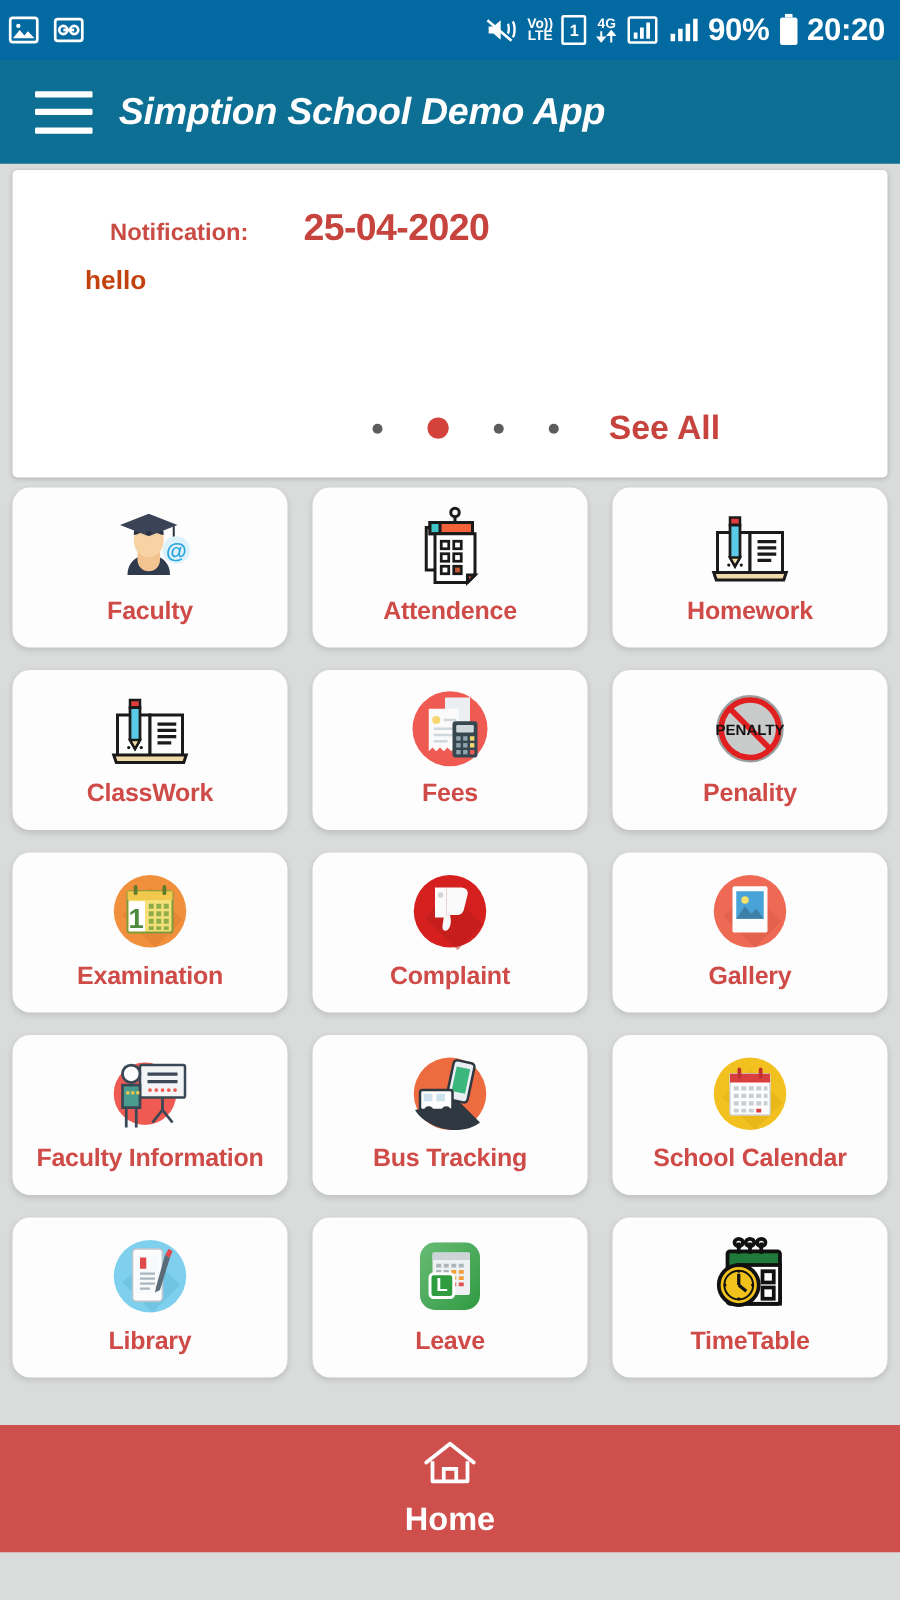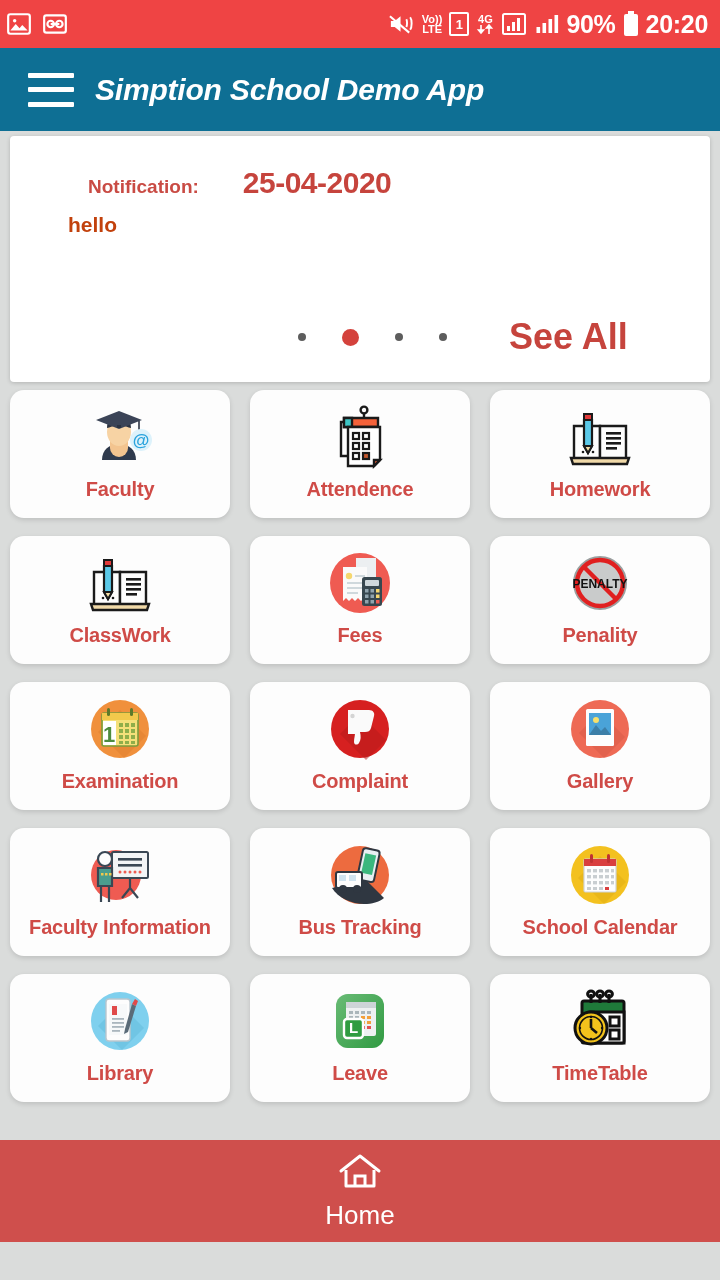--- a/index.html
+++ b/index.html
@@ -6,21 +6,21 @@
   html, body {
     width: 720px; height: 1280px;
     background: #d9dbda;
     font-family: "Liberation Sans", sans-serif;
     overflow: hidden;
   }
   #app { position: relative; width: 720px; height: 1280px; background: #dadcdb; }
 
   
   .statusbar {
-    height: 48px; background: #ef4444; color: #ffffff;
+    height: 48px; background: #0369a1; color: #ffffff;
     display: flex; align-items: center; justify-content: space-between;
     padding: 0 12px 0 6px;
   }
   .sb-left { display: flex; align-items: center; gap: 10px; }
   .sb-right { display: flex; align-items: center; gap: 7px; }
   .sb-ico { display: inline-flex; align-items: center; }
   .sb-text { font-size: 25px; font-weight: 700; letter-spacing: -0.3px; line-height: 1; }
   .sb-small { font-size: 11px; font-weight: 700; line-height: 10px; text-align: center; }
   .sim-box {
     border: 2px solid #fff; border-radius: 2px; width: 20px; height: 24px;
@@ -50,21 +50,21 @@
   .notif-label { color: #c94b44; font-size: 19px; font-weight: 700; }
   .notif-date { color: #c6443d; font-size: 30px; font-weight: 700; letter-spacing: -0.5px; }
   .notif-body { color: #c2410c; font-size: 21px; padding: 13px 0 0 58px; font-weight: 700; }
   .notif-footer {
     position: absolute; left: 0; right: 0; bottom: 24px;
     display: flex; align-items: center;
   }
   .dots { display: flex; align-items: center; gap: 36px; margin-left: 288px; }
   .dot { width: 8px; height: 8px; border-radius: 50%; background: #5d5d5d; }
   .dot.active { width: 17px; height: 17px; background: #d4423c; }
-  .see-all { margin-left: 62px; color: #c6443d; font-size: 36px; font-weight: 700; cursor: pointer; }
+  .see-all { margin-left: 40px; color: #c6443d; font-size: 27px; font-weight: 700; cursor: pointer; }
 
   
   .grid {
     position: absolute; left: 0; top: 390px; width: 720px;
     display: grid; grid-template-columns: repeat(3, 220px); gap: 18px 20px;
     padding-left: 10px;
   }
   .tile {
     width: 220px; height: 128px; background: #fdfdfd; border-radius: 14px;
     box-shadow: 0 2px 5px rgba(0,0,0,0.13);
@@ -76,21 +76,21 @@
   .tile-label { margin-top: 8px; color: #cf4b47; font-size: 20px; font-weight: 700; letter-spacing: -0.2px; }
 
   
   .bottombar {
     position: absolute; left: 0; bottom: 38px; width: 720px; height: 102px;
     background: #cf4f4c; display: flex; align-items: center;
   }
   .bb-item {
     flex: 1; display: flex; flex-direction: column; align-items: center; gap: 4px; cursor: pointer;
   }
-  .bb-label { color: #ffffff; font-size: 26px; font-weight: 400; }
+  .bb-label { color: #ffffff; font-size: 26px; font-weight: 700; }
   .bottom-filler { position: absolute; left: 0; bottom: 0; width: 720px; height: 38px; background: #dadcdb; }
 </style>
 </head>
 <body>
 
 <div id="app">
 
   <div class="statusbar">
     <div class="sb-left">
       <span class="sb-ico">

